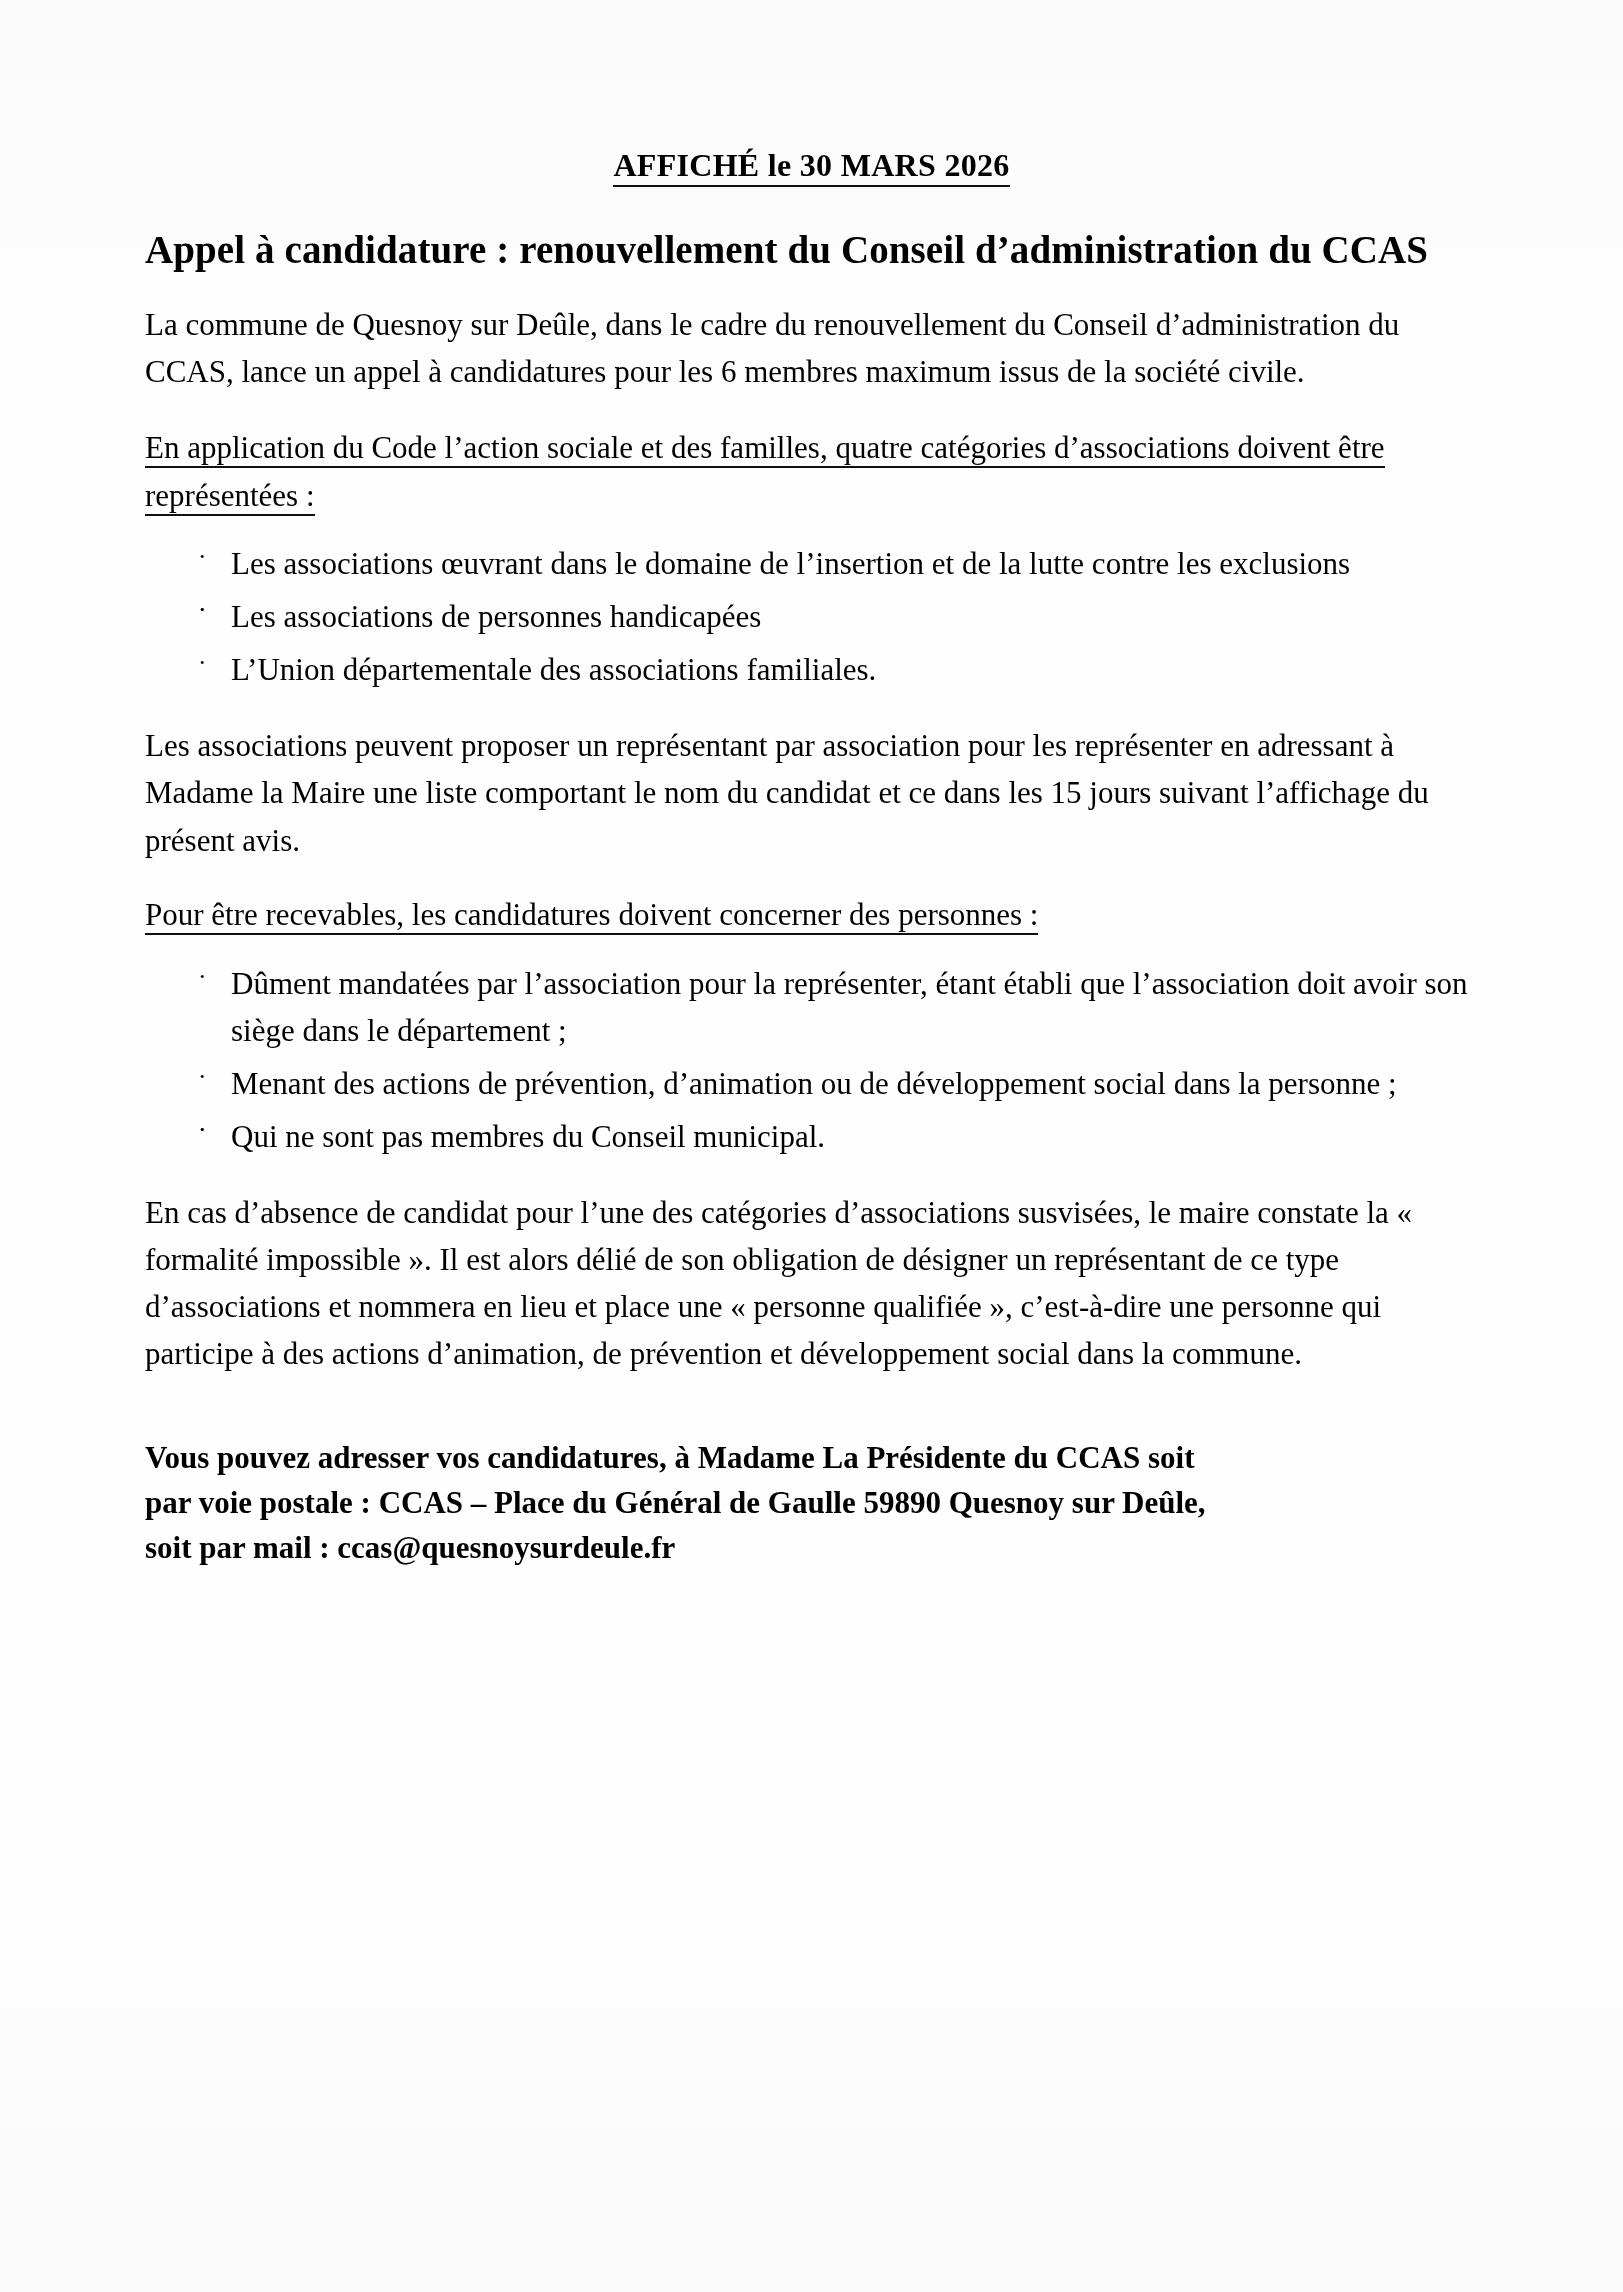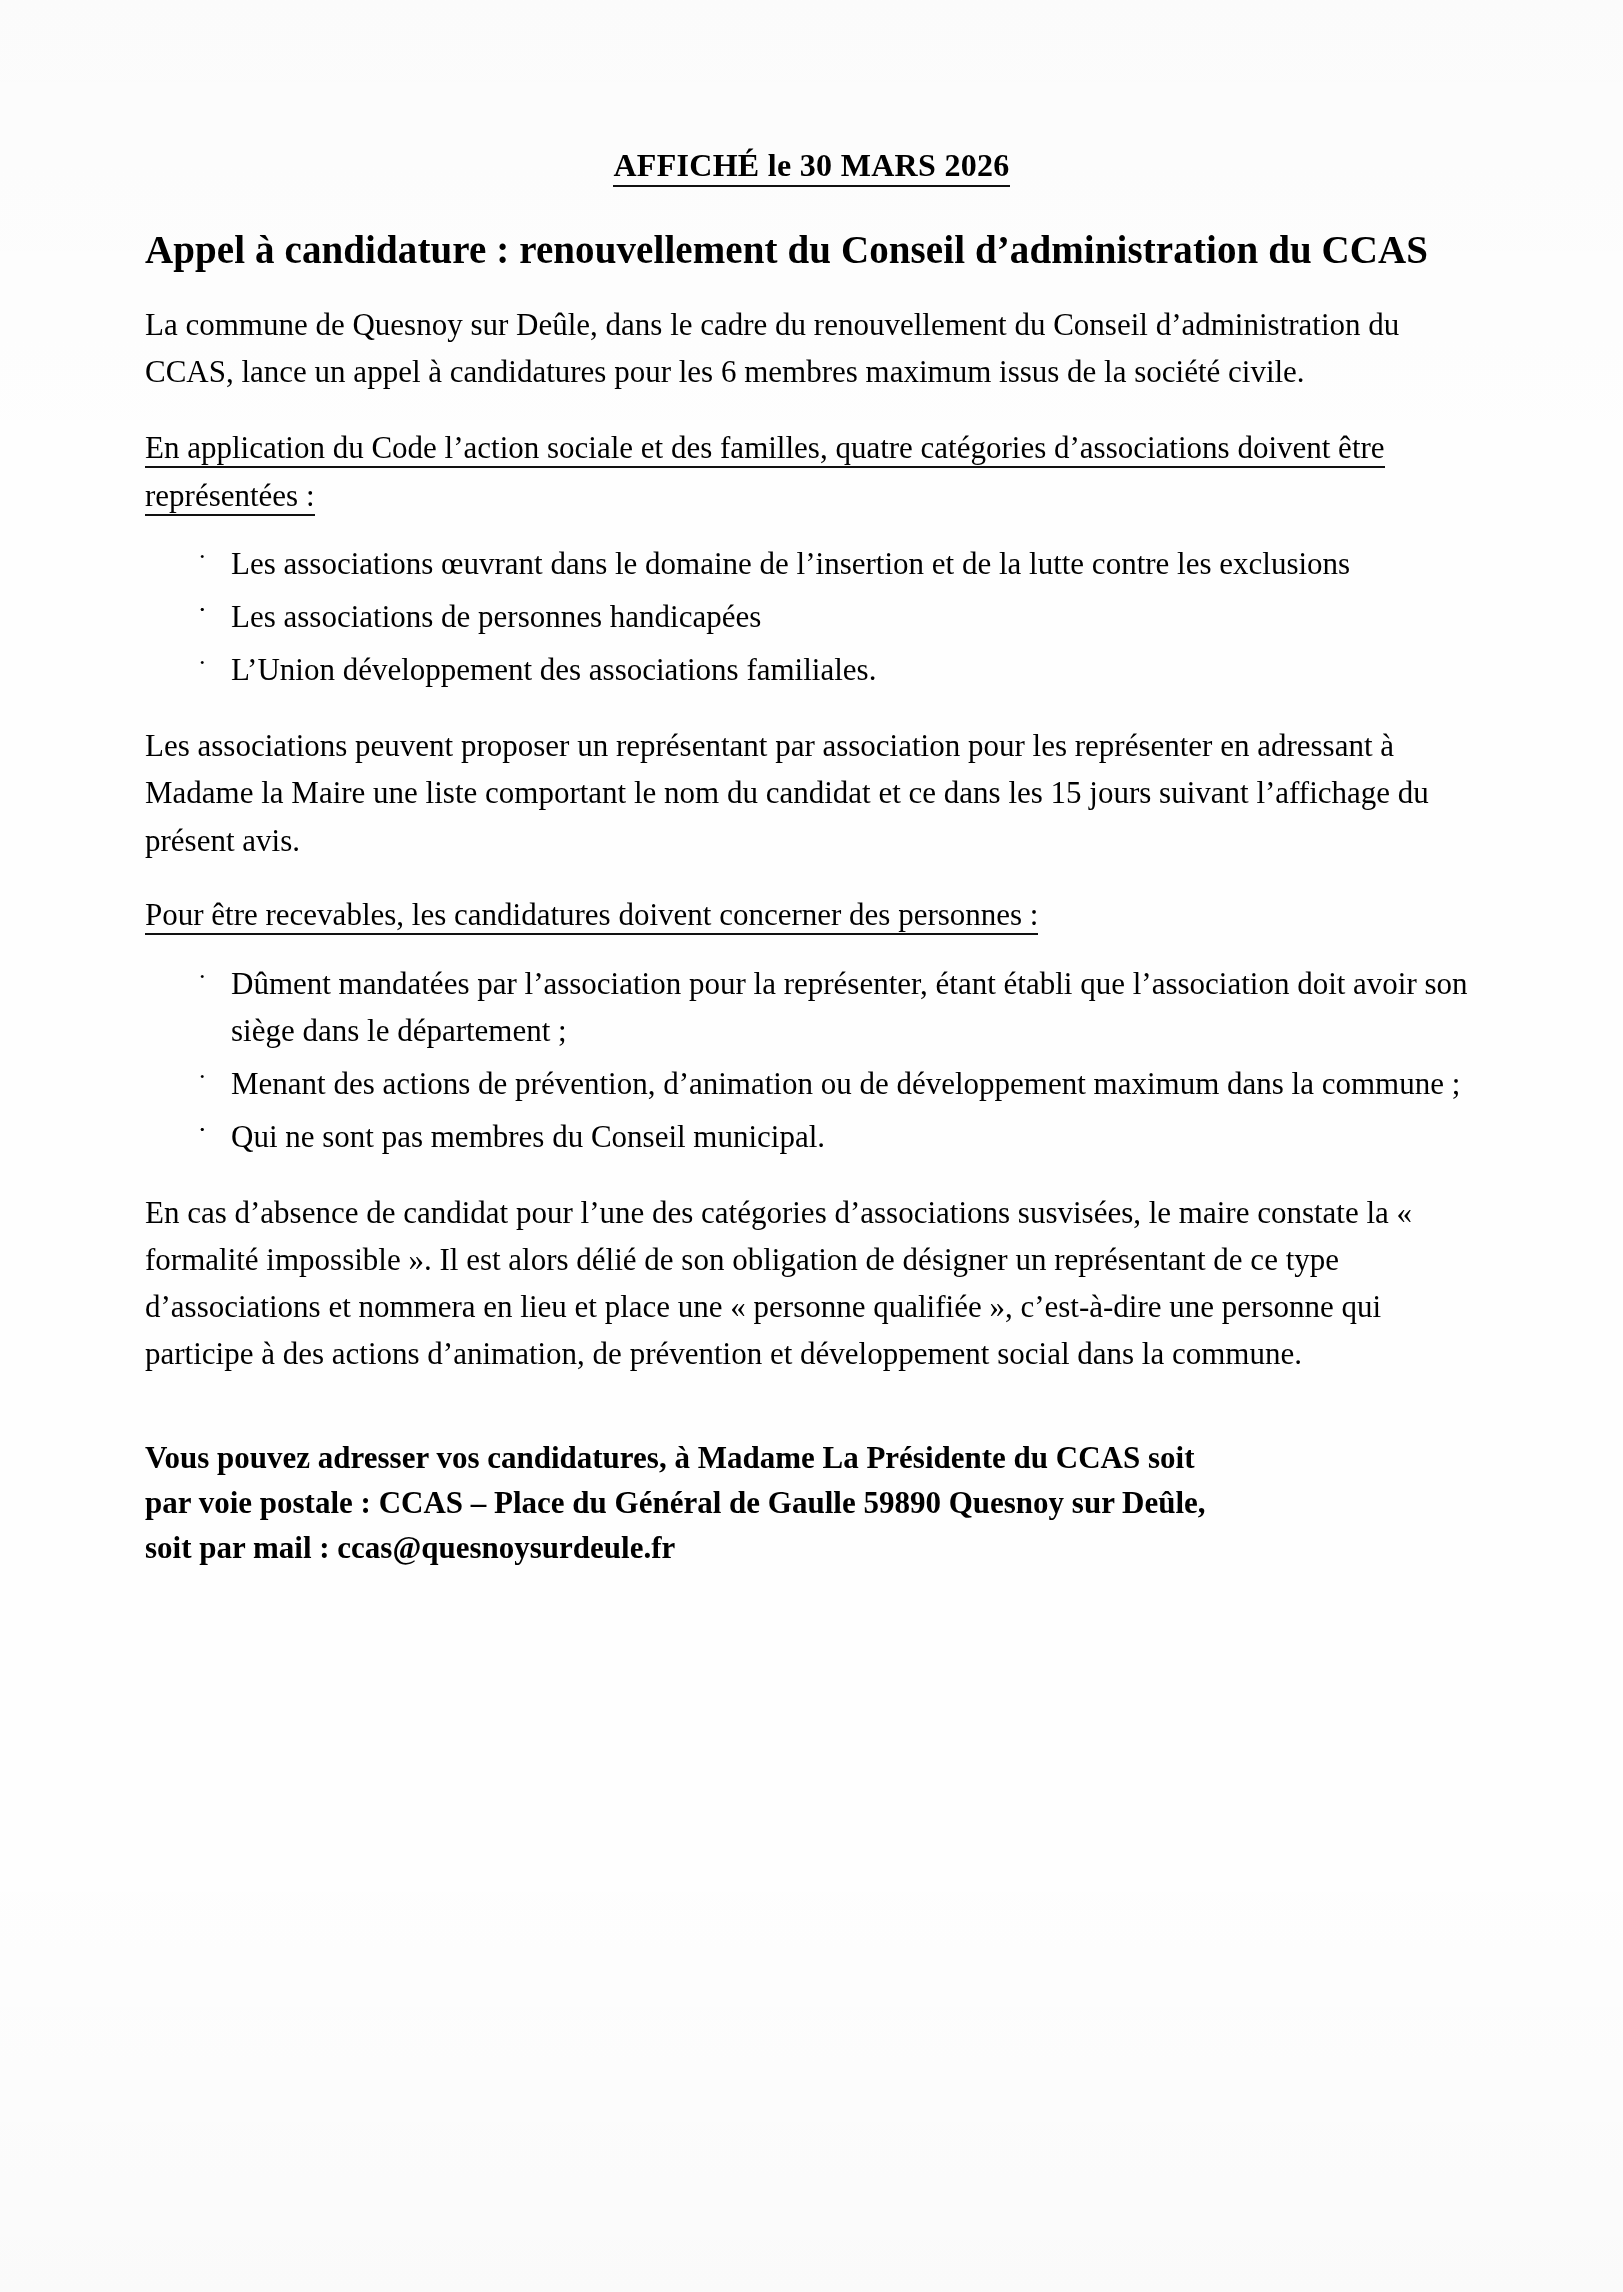--- a/index.html
+++ b/index.html
@@ -124,38 +124,38 @@
     </li>
     <li>
       <span class="marker">·</span>
     </li>
     <li>
       <span class="marker">·</span>
       <span>Les associations de personnes handicapées</span>
     </li>
     <li>
       <span class="marker">·</span>
-      <span>L’Union développement des associations familiales.</span>
+      <span>L’Union départementale des associations familiales.</span>
     </li>
   </ul>
 
   <p class="para tight">Les associations peuvent proposer un représentant par association pour les représenter en adressant à Madame la Maire une liste comportant le nom du candidat et ce dans les 15 jours suivant l’affichage du présent avis.</p>
 
   <div class="heading-underlined">
     <span class="line">Pour être recevables, les candidatures doivent concerner des personnes :</span>
   </div>
 
   <ul class="bullets">
     <li>
       <span class="marker">·</span>
       <span>Dûment mandatées par l’association pour la représenter, étant établi que l’association doit avoir son siège dans le département ;</span>
     </li>
     <li>
       <span class="marker">·</span>
-      <span>Menant des actions de prévention, d’animation ou de développement maximum dans la commune ;</span>
+      <span>Menant des actions de prévention, d’animation ou de développement social dans la personne ;</span>
     </li>
     <li>
       <span class="marker">·</span>
     </li>
     <li>
       <span class="marker">·</span>
       <span>Qui ne sont pas membres du Conseil municipal.</span>
     </li>
   </ul>
 

